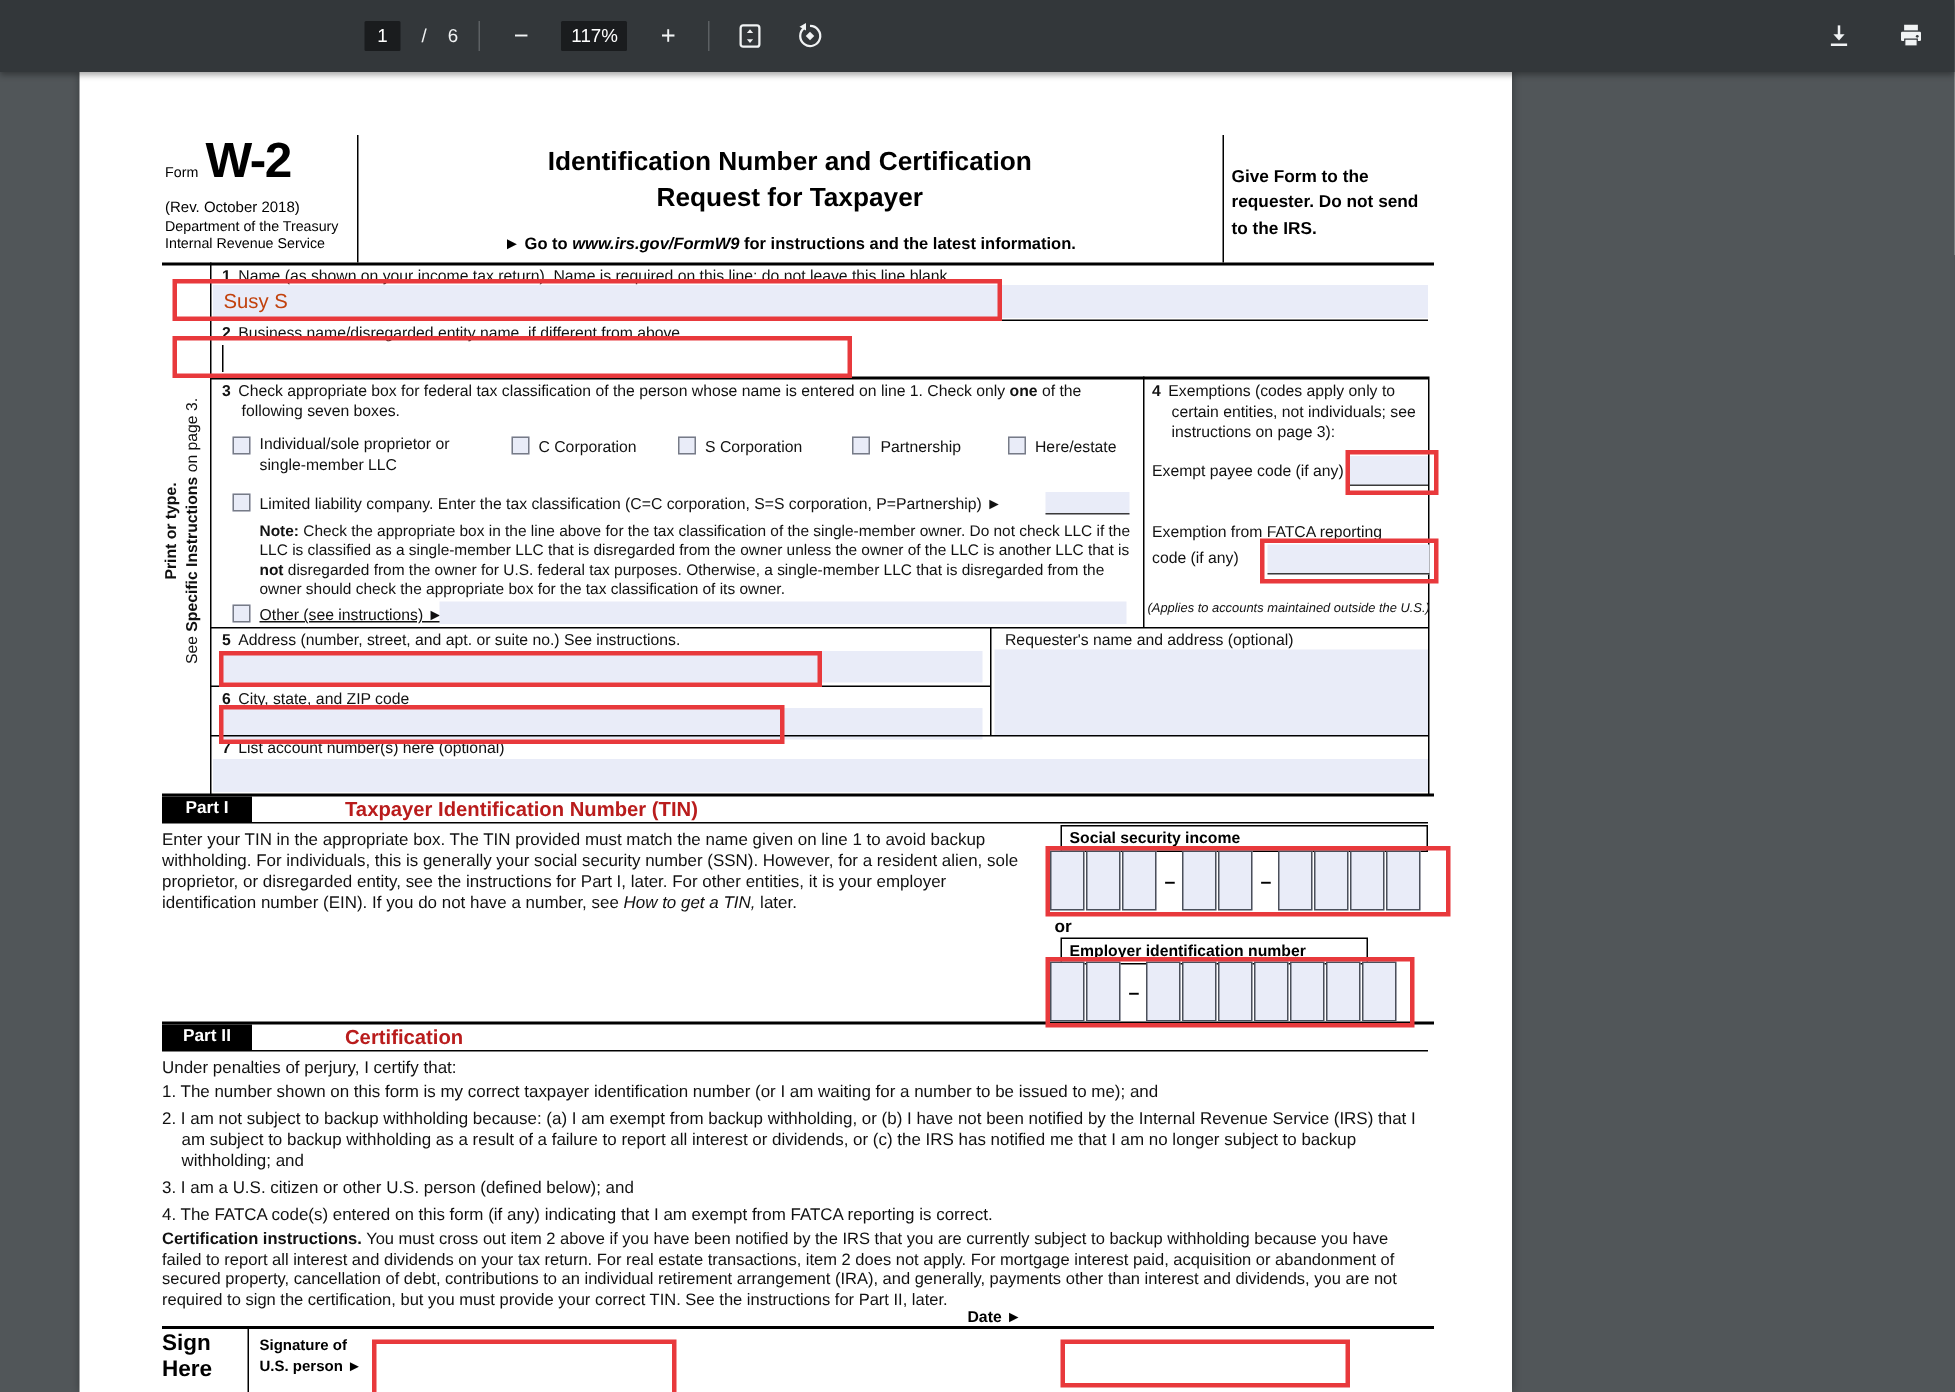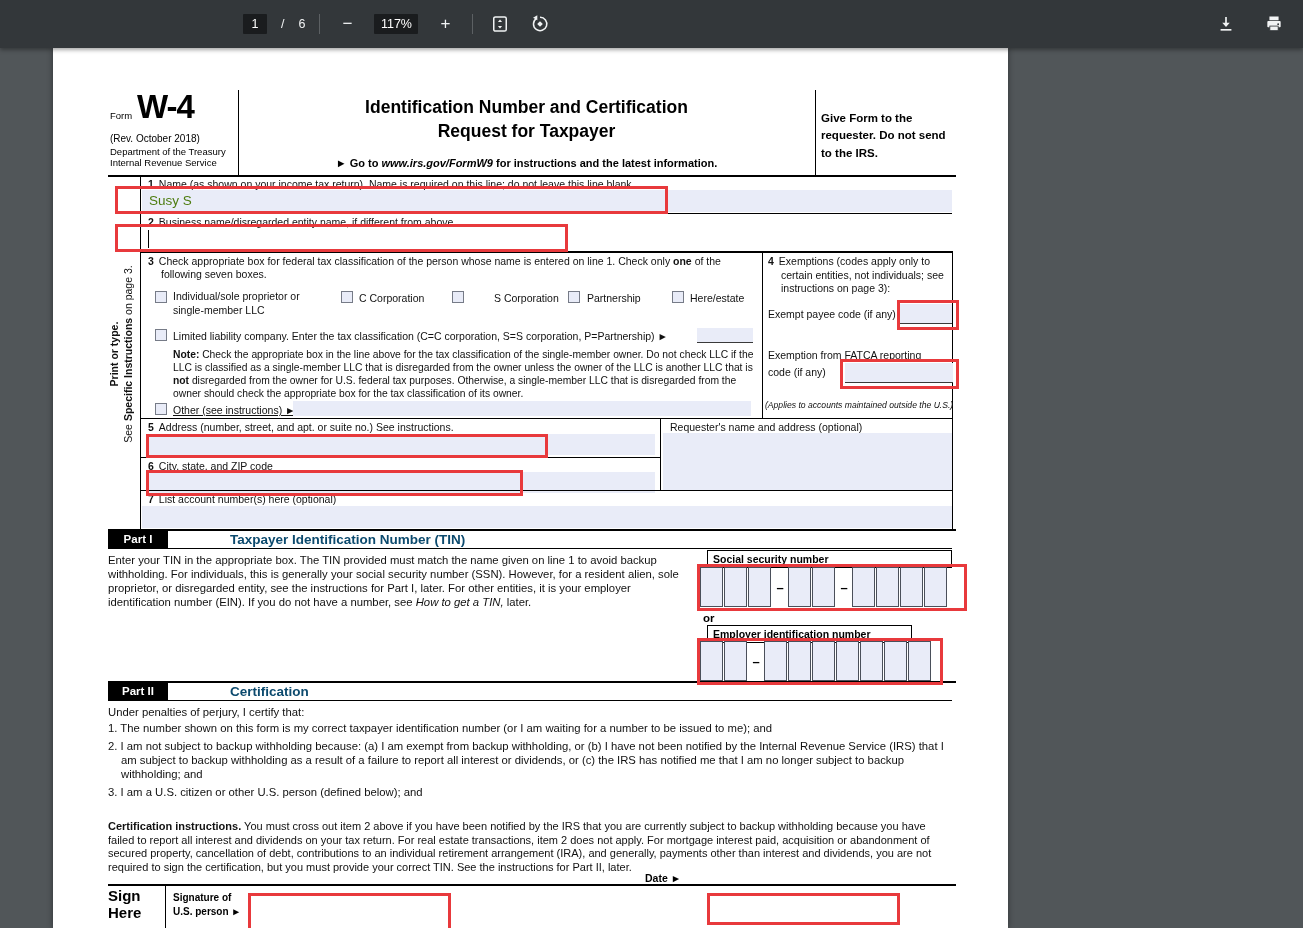--- a/index.html
+++ b/index.html
@@ -39,21 +39,21 @@
 
   .field { position:absolute; background:#e9ecf8; }
   .redbox { position:absolute; border:3px solid #e8393c; z-index:6; }
   .cb { position:absolute; width:12px; height:12px; background:#e9ecf8;
         border:1px solid #767b87; }
   .underlined { border-bottom:1.5px solid #3a3a3a; }
 
   .part-badge { position:absolute; background:#000; color:#fff; font-weight:bold;
                 font-size:11.5px; width:60px; height:17px; text-align:center;
                 line-height:17px; }
-  .part-title { position:absolute; font-weight:bold; font-size:13.5px; color:#0c4a6e; }
+  .part-title { position:absolute; font-weight:bold; font-size:13.5px; color:#b91c1c; }
   .body-txt { position:absolute; font-size:11.3px; line-height:1.24; color:#111; }
 
   .tin-row { position:absolute; display:flex; align-items:center; z-index:3; }
   .tin-box { width:23px; height:40px; background:#e9ecf8; border:1px solid #4a4f5a;
              margin-right:1px; }
   .tin-dash { width:16px; text-align:center; font-weight:bold; font-size:13px; }
   .tin-label { position:absolute; background:#fff; border:1px solid #000;
                font-weight:bold; font-size:10.5px; padding:2px 0 2px 5px; }
 
   .sidebar-rot { position:absolute; left:55px; top:482px; width:352px; height:32px;
@@ -106,21 +106,21 @@
         <circle cx="17" cy="12.2" r="1.1" fill="#33373a"></circle>
         <rect x="7" y="14.5" width="10" height="5.5" fill="#f1f3f4" stroke="#33373a" stroke-width="1"></rect>
       </svg>
     </div>
   </div>
 </div>
 
 <div class="page">
 
   <div class="abs" style="left:57px; top:62px; font-size:9.5px;">Form</div>
-  <div class="abs" style="left:84px; top:40px; font-size:33px; font-weight:bold; letter-spacing:-1px;">W-4</div>
+  <div class="abs" style="left:84px; top:40px; font-size:33px; font-weight:bold; letter-spacing:-1px;">W-2</div>
   <div class="abs" style="left:57px; top:85px; font-size:10px;">(Rev. October 2018)</div>
   <div class="abs" style="left:57px; top:98px; font-size:9.5px;">Department of the Treasury</div>
   <div class="abs" style="left:57px; top:109px; font-size:9.5px;">Internal Revenue Service</div>
   <div class="vline" style="left:185px; top:42px; height:85px;"></div>
 
   <div class="abs" style="left:185px; top:48px; width:577px; text-align:center; font-size:17.5px; font-weight:bold; line-height:1.35;">
     <div>Identification Number and Certification</div>
     <div>Request for Taxpayer</div>
   </div>
   <div class="abs" style="left:185px; top:109px; width:577px; text-align:center; font-size:11px; font-weight:bold;">
@@ -134,42 +134,42 @@
   <div class="sidebar-rot">
     <div class="b">Print or type.</div>
     <div><span>See </span><span class="b">Specific Instructions</span><span> on page 3.</span></div>
   </div>
   <div class="vline" style="left:87px; top:127px; height:355px;"></div>
   <div class="vline" style="left:899px; top:203px; height:279px;"></div>
 
   <div class="lbl" style="left:95px; top:130px;">
     <span class="num">1</span><span>Name (as shown on your income tax return). Name is required on this line; do not leave this line blank.</span>
   </div>
-  <div class="field" style="left:89px; top:142px; width:810px; height:22px; font-size:13.5px; color:#4d7c0f; padding:3px 0 0 7px;">Susy S</div>
+  <div class="field" style="left:89px; top:142px; width:810px; height:22px; font-size:13.5px; color:#c2410c; padding:3px 0 0 7px;">Susy S</div>
   <div class="redbox" style="left:62px; top:138px; width:553px; height:28px;"></div>
   <div class="hline" style="left:87px; top:165px; width:812px;"></div>
 
   <div class="lbl" style="left:95px; top:168px;">
     <span class="num">2</span><span>Business name/disregarded entity name, if different from above</span>
   </div>
   <div class="abs" style="left:89px; top:180px; width:810px; height:22px; background:#fff;"></div>
   <div class="cursor" style="left:95px; top:182px;"></div>
   <div class="redbox" style="left:62px; top:176px; width:453px; height:28px;"></div>
   <div class="hline thick" style="left:87px; top:203px; width:812px;"></div>
 
   <div class="lbl wrap" style="left:95px; top:207px; width:614px; line-height:1.25; white-space:normal; padding-left:13px; text-indent:-13px;">
     <span class="num">3</span><span>Check appropriate box for federal tax classification of the person whose name is entered on line 1. Check only </span><span class="b">one</span><span> of the following seven boxes.</span>
   </div>
 
   <div class="cb" style="left:102px; top:243px;"></div>
   <div class="lbl wrap" style="left:120px; top:242px; width:130px; line-height:1.3; white-space:normal;">Individual/sole proprietor or single-member LLC</div>
   <div class="cb" style="left:288px; top:243px;"></div>
   <div class="lbl" style="left:306px; top:244px;">C Corporation</div>
   <div class="cb" style="left:399px; top:243px;"></div>
-  <div class="lbl" style="left:417px; top:244px;margin-left:24px;">S Corporation</div>
+  <div class="lbl" style="left:417px; top:244px;">S Corporation</div>
   <div class="cb" style="left:515px; top:243px;"></div>
   <div class="lbl" style="left:523px; top:244px;padding-left:11px;">Partnership</div>
   <div class="cb" style="left:619px; top:243px;"></div>
   <div class="lbl" style="left:637px; top:244px;">Here/estate</div>
 
   <div class="cb" style="left:102px; top:281px;"></div>
   <div class="lbl" style="left:120px; top:282px;">Limited liability company. Enter the tax classification (C=C corporation, S=S corporation, P=Partnership) ►</div>
   <div class="field underlined" style="left:644px; top:280px; width:56px; height:15px;"></div>
 
   <div class="lbl wrap" style="left:120px; top:300px; width:592px; line-height:1.27; white-space:normal; font-size:10.3px;">
@@ -222,21 +222,21 @@
 
   <div class="hline thick" style="left:55px; top:481px; width:848px;"></div>
   <div class="part-badge" style="left:55px; top:483px;">Part I</div>
   <div class="part-title" style="left:177px; top:484px;">Taxpayer Identification Number (TIN)</div>
   <div class="hline" style="left:55px; top:500px; width:844px;"></div>
 
   <div class="body-txt" style="left:55px; top:505px; width:582px;">
     <span>Enter your TIN in the appropriate box. The TIN provided must match the name given on line 1 to avoid backup withholding. For individuals, this is generally your social security number (SSN). However, for a resident alien, sole proprietor, or disregarded entity, see the instructions for Part I, later. For other entities, it is your employer identification number (EIN). If you do not have a number, see </span><span class="i">How to get a TIN,</span><span> later.</span>
   </div>
 
-  <div class="tin-label" style="left:654px; top:502px; width:245px;">Social security number</div>
+  <div class="tin-label" style="left:654px; top:502px; width:245px;">Social security income</div>
   <div class="tin-row" style="left:647px; top:519px;">
     <div class="tin-box"></div>
     <div class="tin-box"></div>
     <div class="tin-box"></div>
     <div class="tin-dash">–</div>
     <div class="tin-box"></div>
     <div class="tin-box"></div>
     <div class="tin-dash">–</div>
     <div class="tin-box"></div>
     <div class="tin-box"></div>
@@ -266,20 +266,21 @@
   <div class="part-badge" style="left:55px; top:635px;">Part II</div>
   <div class="part-title" style="left:177px; top:636px;">Certification</div>
   <div class="hline" style="left:55px; top:652px; width:844px;"></div>
 
   <div class="body-txt" style="left:55px; top:657px; width:840px;">Under penalties of perjury, I certify that:</div>
 
   <div class="body-txt" style="left:55px; top:673px; width:842px;">
     <div class="cert-item">1. The number shown on this form is my correct taxpayer identification number (or I am waiting for a number to be issued to me); and</div>
     <div class="cert-item">2. I am not subject to backup withholding because: (a) I am exempt from backup withholding, or (b) I have not been notified by the Internal Revenue Service (IRS) that I am subject to backup withholding as a result of a failure to report all interest or dividends, or (c) the IRS has notified me that I am no longer subject to backup withholding; and</div>
     <div class="cert-item">3. I am a U.S. citizen or other U.S. person (defined below); and</div>
+    <div class="cert-item">4. The FATCA code(s) entered on this form (if any) indicating that I am exempt from FATCA reporting is correct.</div>
   </div>
 
   <div class="body-txt" style="left:55px; top:772px; width:844px; font-size:11px;">
     <span class="b">Certification instructions.</span><span> You must cross out item 2 above if you have been notified by the IRS that you are currently subject to backup withholding because you have failed to report all interest and dividends on your tax return. For real estate transactions, item 2 does not apply. For mortgage interest paid, acquisition or abandonment of secured property, cancellation of debt, contributions to an individual retirement arrangement (IRA), and generally, payments other than interest and dividends, you are not required to sign the certification, but you must provide your correct TIN. See the instructions for Part II, later.</span>
   </div>
 
   <div class="hline thick" style="left:55px; top:836px; width:848px;"></div>
   <div class="abs b" style="left:55px; top:840px; font-size:15px; line-height:1.1;">
     <div>Sign</div>
     <div>Here</div>

